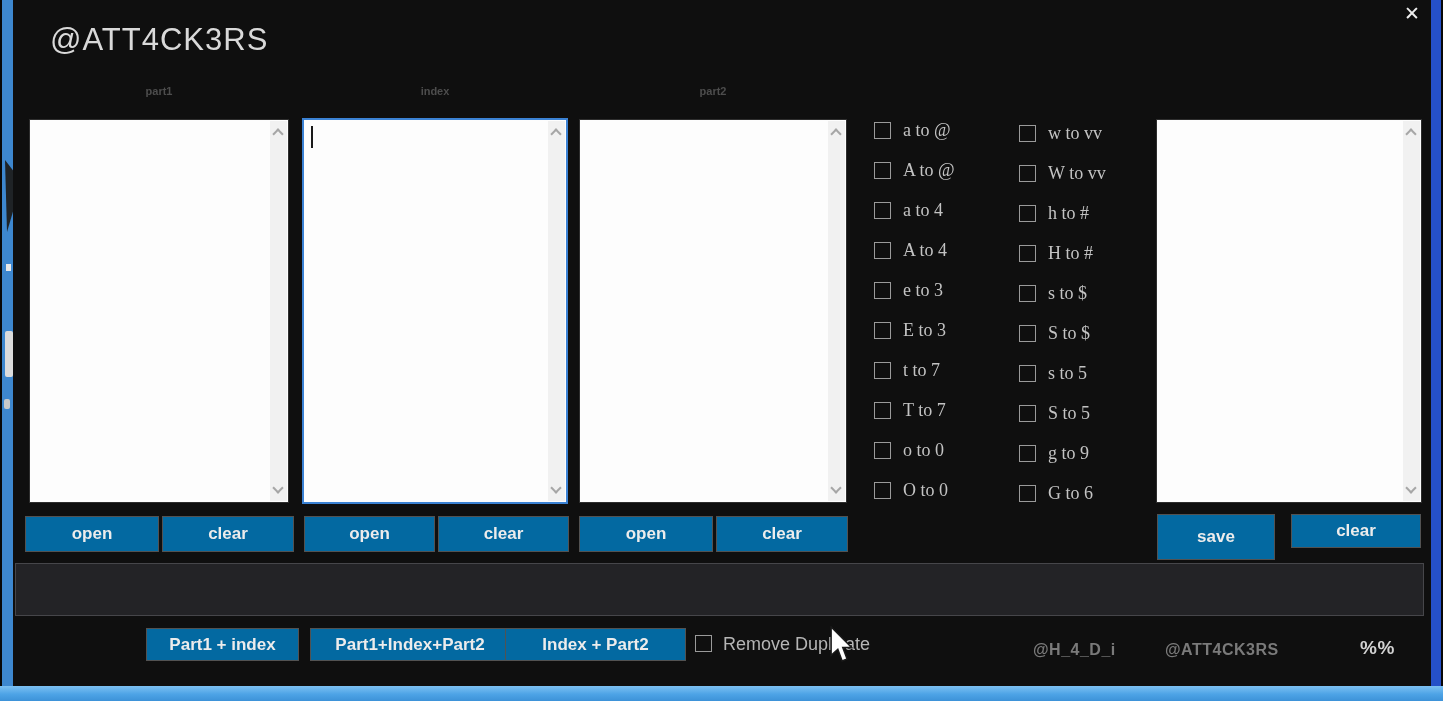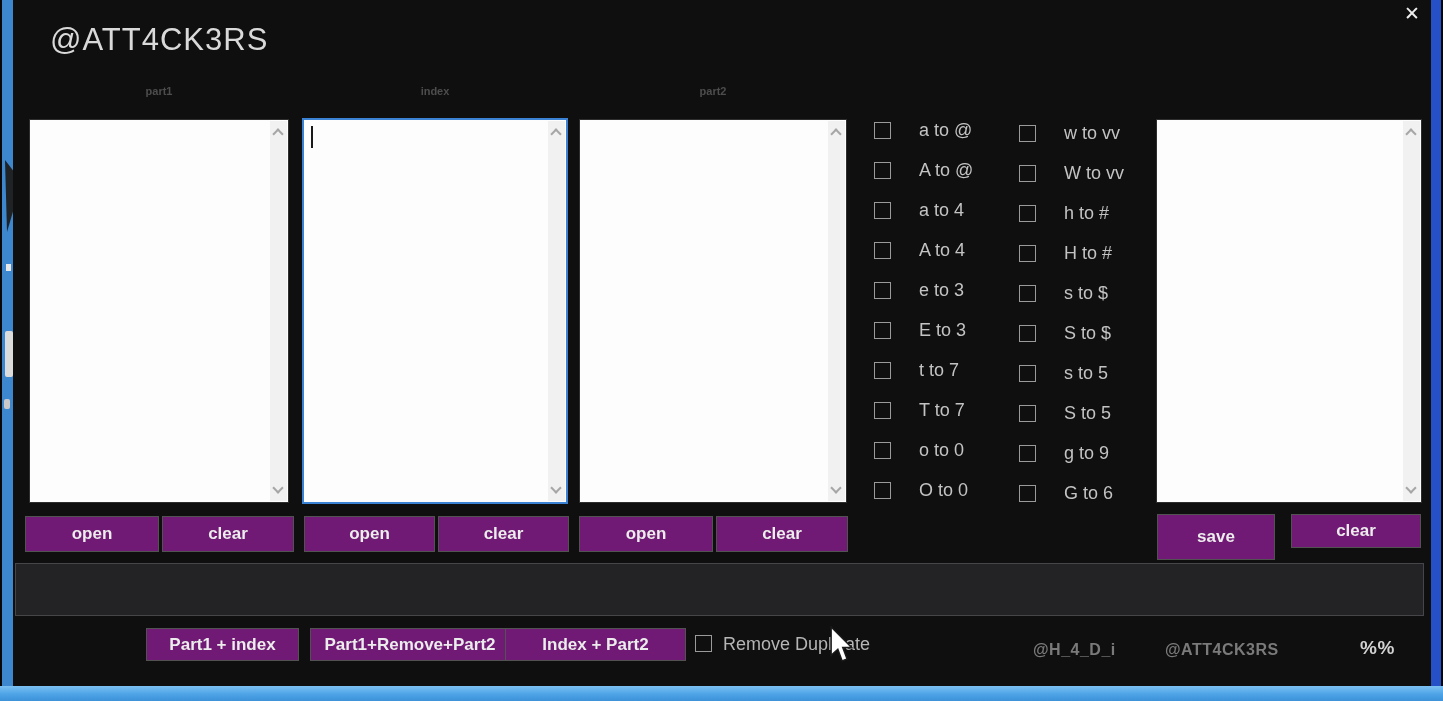--- a/index.html
+++ b/index.html
@@ -44,37 +44,37 @@
   .ta-result { left:1143px; width:266px; }
 
   .sb { position:absolute; top:1px; bottom:1px; right:1px; width:17px; background:#f1f1f1; }
   .chev { position:absolute; left:4px; width:8px; height:8px;
           border-left:2px solid #a6a6a6; border-top:2px solid #a6a6a6; }
   .chev.up   { top:9px;  transform:rotate(45deg); }
   .chev.down { bottom:9px; transform:rotate(225deg); }
 
   .caret { position:absolute; left:7px; top:6px; width:2px; height:22px; background:#1a1a1a; }
 
-  .btn { position:absolute; height:36px; background:#701a75; border:1px solid #525252;
+  .btn { position:absolute; height:36px; background:#0369a1; border:1px solid #525252;
          color:#ececec; font-weight:bold; font-size:17px; display:flex; align-items:center;
          justify-content:center; cursor:pointer; }
   .row1 { top:516px; }
   .b-p1-open  { left:12px;  width:134px; }
   .b-p1-clear { left:149px; width:132px; }
   .b-ix-open  { left:291px; width:131px; }
   .b-ix-clear { left:425px; width:131px; }
   .b-p2-open  { left:566px; width:134px; }
   .b-p2-clear { left:703px; width:132px; }
   .b-save  { top:514px; left:1144px; width:118px; height:46px; }
   .b-clear2{ top:514px; left:1278px; width:130px; height:34px; }
 
   .tcol { position:absolute; display:flex; flex-direction:column; gap:23px; }
   .tcol1 { left:861px;  top:122px; }
   .tcol2 { left:1006px; top:125px; }
-  .trow { display:flex; align-items:flex-start; gap:28px; height:17px; cursor:pointer; }
+  .trow { display:flex; align-items:flex-start; gap:12px; height:17px; cursor:pointer;font-family:Liberation Serif, serif; }
   .cbx  { width:17px; height:17px; border:1px solid #9a9a9a; background:transparent; flex:0 0 auto; }
   .tlabel { color:#c3c3c3; font-size:18px; line-height:17px; white-space:nowrap; }
 
   .status-bar { position:absolute; left:2px; top:563px; width:1409px; height:53px;
                 background:#232326; border:1px solid #46464a; }
 
   .row2 { top:628px; height:33px; }
   .b-c1 { left:133px; width:153px; }
   .b-c2 { left:297px; width:200px; }
   .b-c3 { left:492px; width:181px; }
@@ -238,21 +238,21 @@
         </div>
       <div class="trow">
           <span class="cbx"></span>
           <span class="tlabel">G to 6</span>
         </div>
     </div>
 
     <div class="status-bar"></div>
 
     <div class="btn row2 b-c1">Part1 + index</div>
-    <div class="btn row2 b-c2">Part1+Remove+Part2</div>
+    <div class="btn row2 b-c2">Part1+Index+Part2</div>
     <div class="btn row2 b-c3">Index + Part2</div>
 
     <div class="rd-box"></div>
     <div class="rd-label">Remove Duplicate</div>
 
     <div class="credit c1">@H_4_D_i</div>
     <div class="credit c2">@ATT4CK3RS</div>
     <div class="credit c3">%%</div>
 
   </div>

